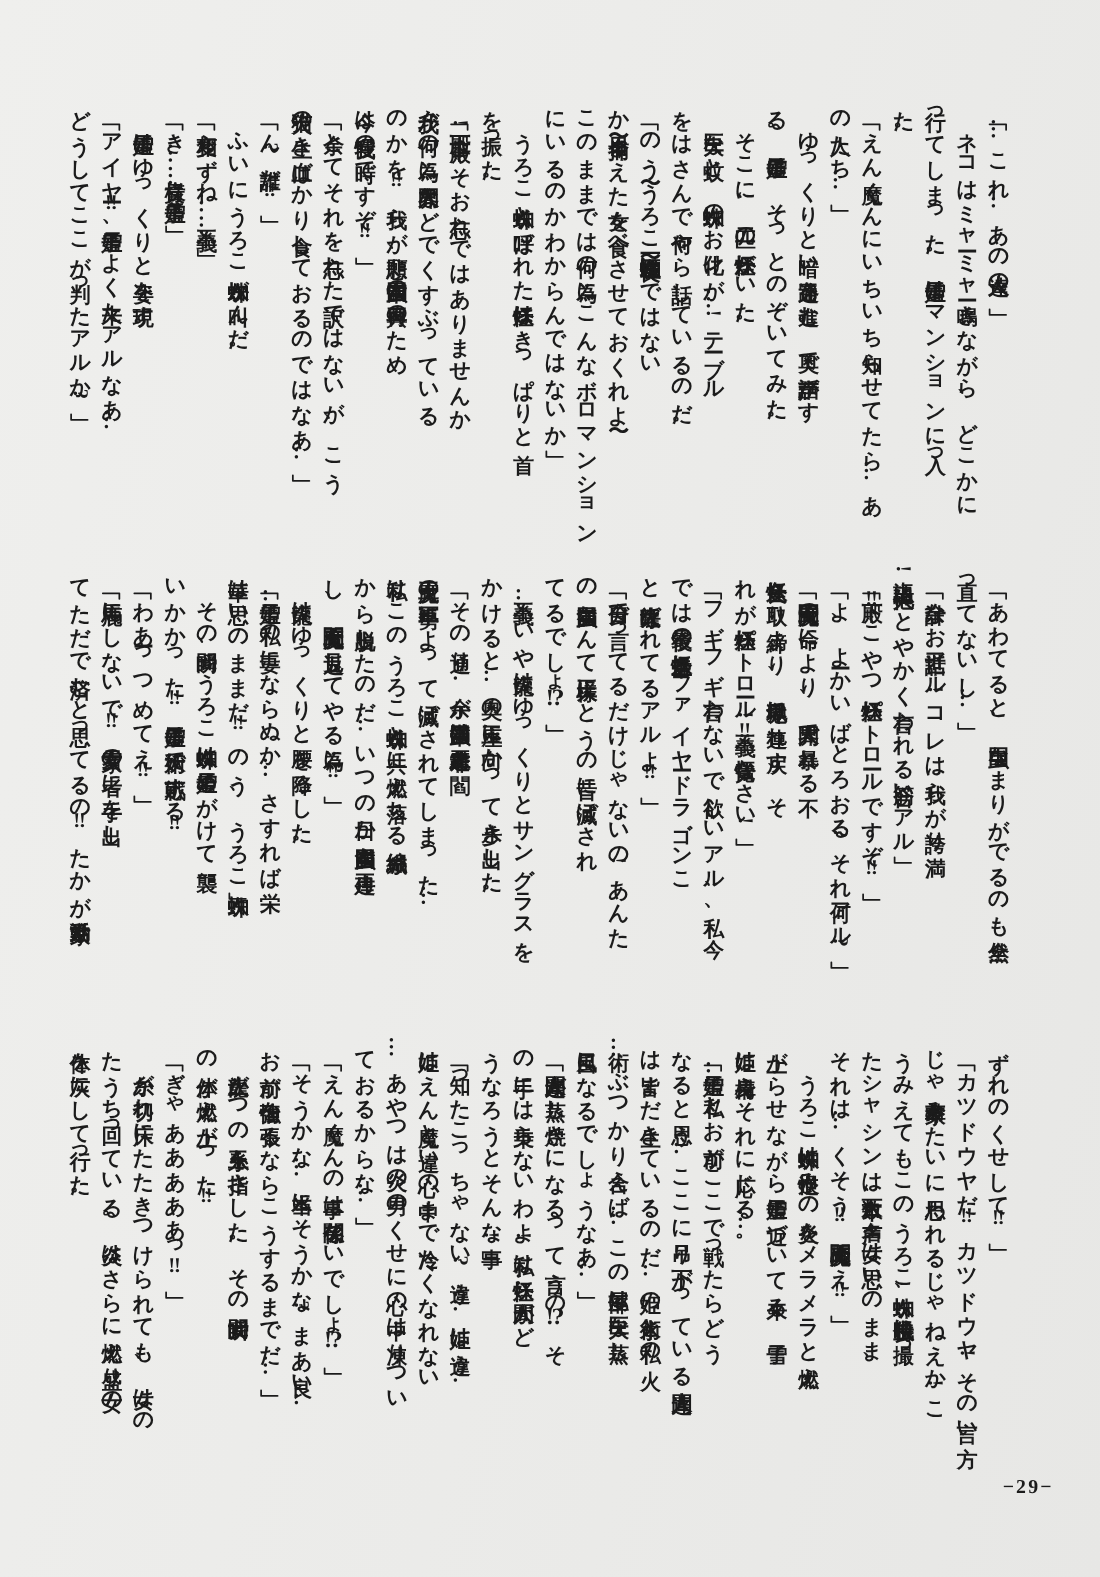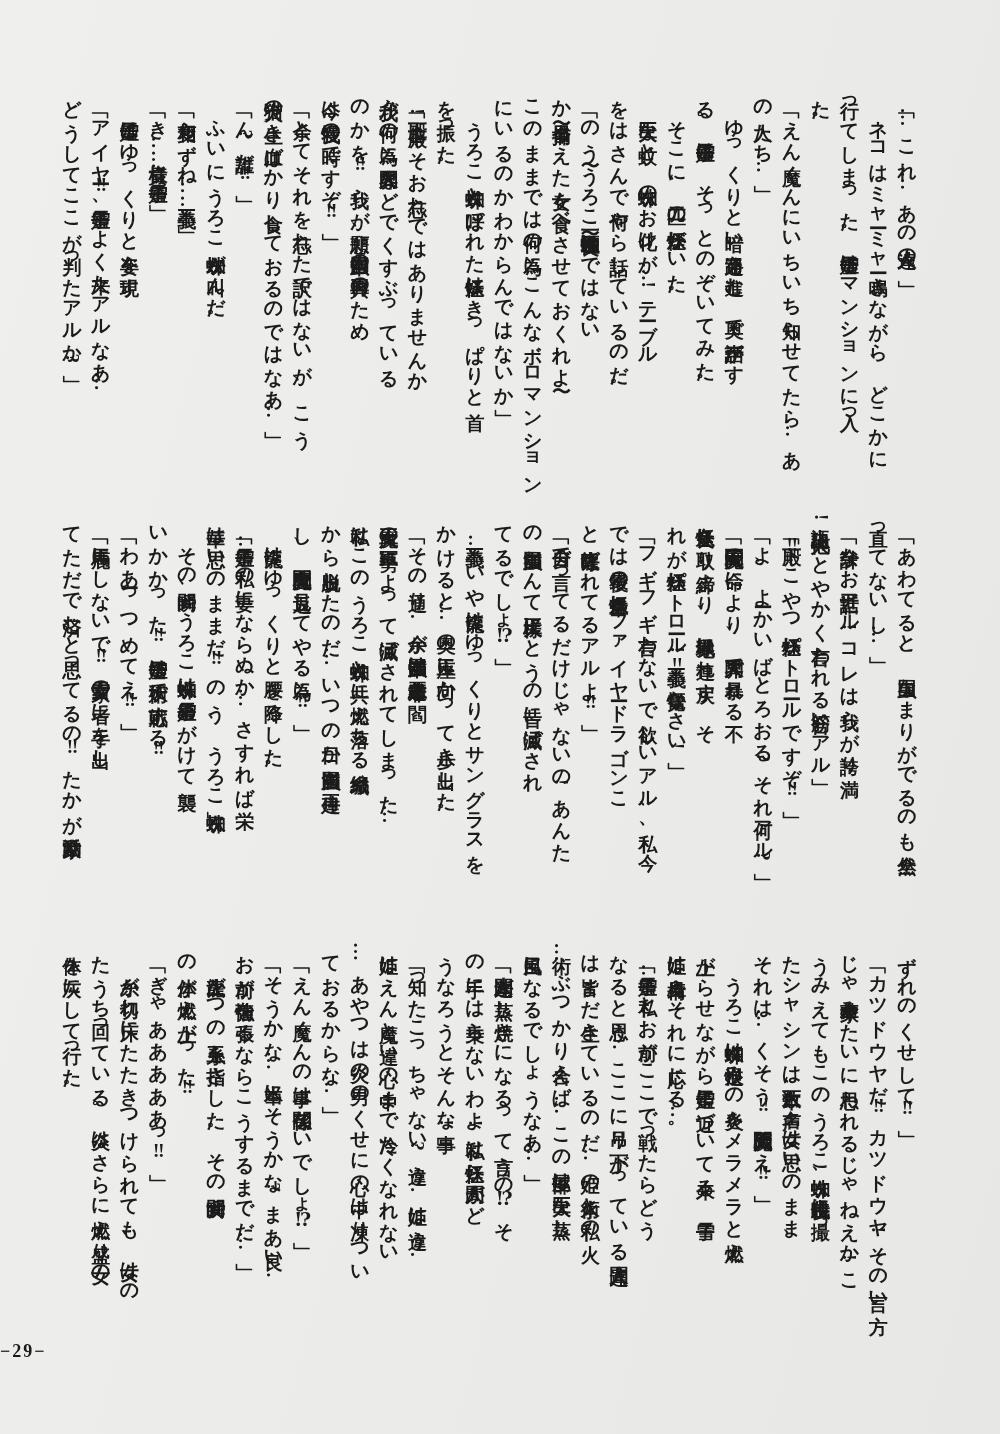--- a/index.html
+++ b/index.html
@@ -35,21 +35,21 @@
     white-space: nowrap;
   }
   .band .col.ind {
     padding-top: 19.5px;      
   }
   .page-number {
     position: absolute;
     top: 1341px;
     left: 0;
     width: 958px;
-    text-align: left;
+    text-align: right;
     font-size: 18px;
     font-weight: 600;
     letter-spacing: 2px;
   }
 </style>
 </head>
 <body>
 
 <div class="page" style="color: rgb(27, 27, 27);">
   <section class="band" id="band-top">

